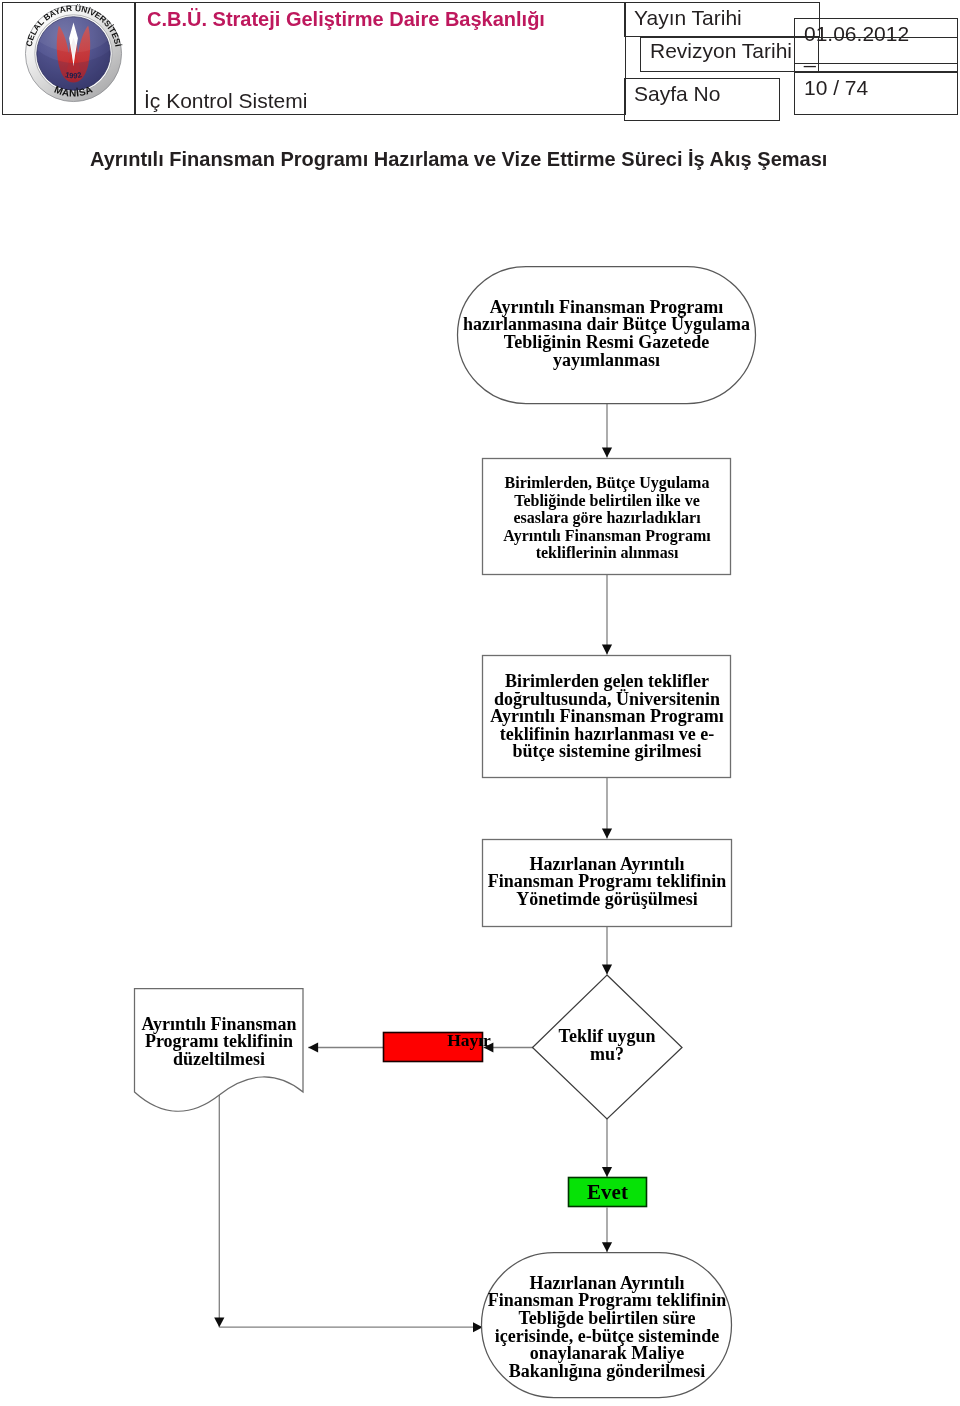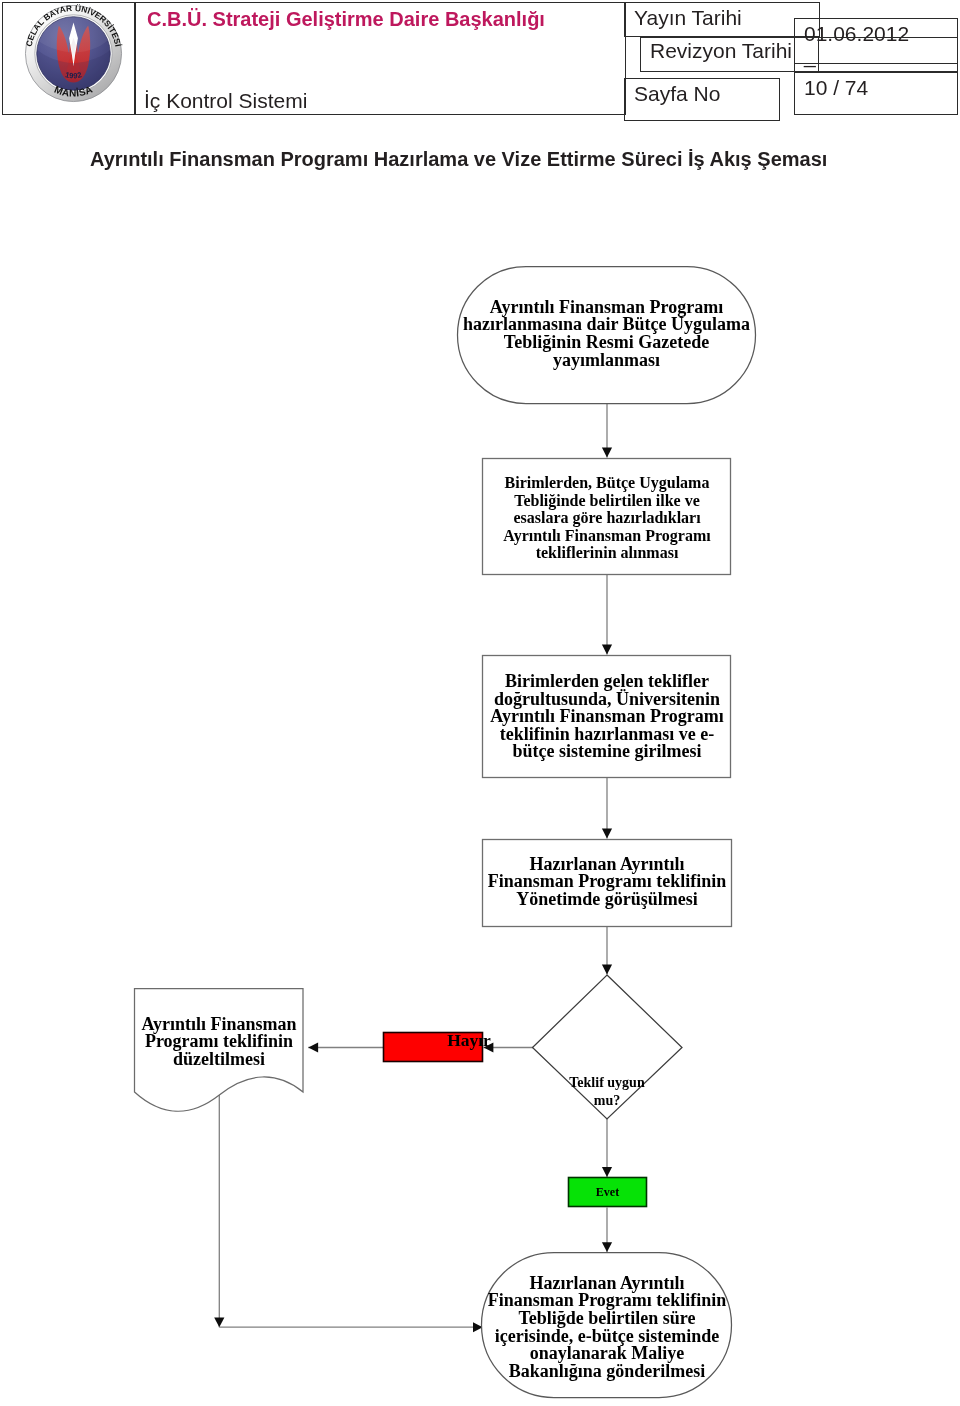--- a/index.html
+++ b/index.html
@@ -39,24 +39,24 @@
   .flow{position:absolute;left:0;top:0;width:960px;height:1406px;}
   .node{position:absolute;box-sizing:border-box;display:flex;align-items:center;
         justify-content:center;text-align:center;font-family:"Liberation Serif",serif;
         font-weight:bold;color:#000;line-height:17.6px;}
   .nlabel{display:block;width:100%;}
 
   .n-start{left:440px;top:289px;width:333px;height:90px;font-size:18px;}
   .n-step1{left:455px;top:470px;width:304px;height:96px;font-size:16px;}
   .n-step2{left:455px;top:669px;width:304px;height:96px;font-size:18px;}
   .n-step3{left:455px;top:853px;width:304px;height:58px;font-size:18px;}
-  .n-dec{left:516px;top:1072px;width:182px;height:40px;font-size:14px;}
+  .n-dec{left:516px;top:1026px;width:182px;height:40px;font-size:18px;}
   .n-no{left:383px;top:1033px;width:100px;height:16px;font-size:17.5px;margin-left:36px;}
   .n-fix{left:127px;top:1013px;width:184px;height:58px;font-size:18px;}
-  .n-yes{left:568px;top:1178px;width:79px;height:30px;font-size:12px;border-radius:15px;}
+  .n-yes{left:568px;top:1178px;width:79px;height:30px;font-size:21px;border-radius:15px;}
   .n-end{left:455px;top:1270px;width:304px;height:115px;font-size:18px;}
 </style>
 </head>
 <body>
 
 <div class="page">
 
   <div class="hdr">
     <div class="cell b logo-cell">
       <svg class="logo" width="101" height="105" viewBox="0 0 412 428" style="position:absolute;left:20px;top:-2px;">

